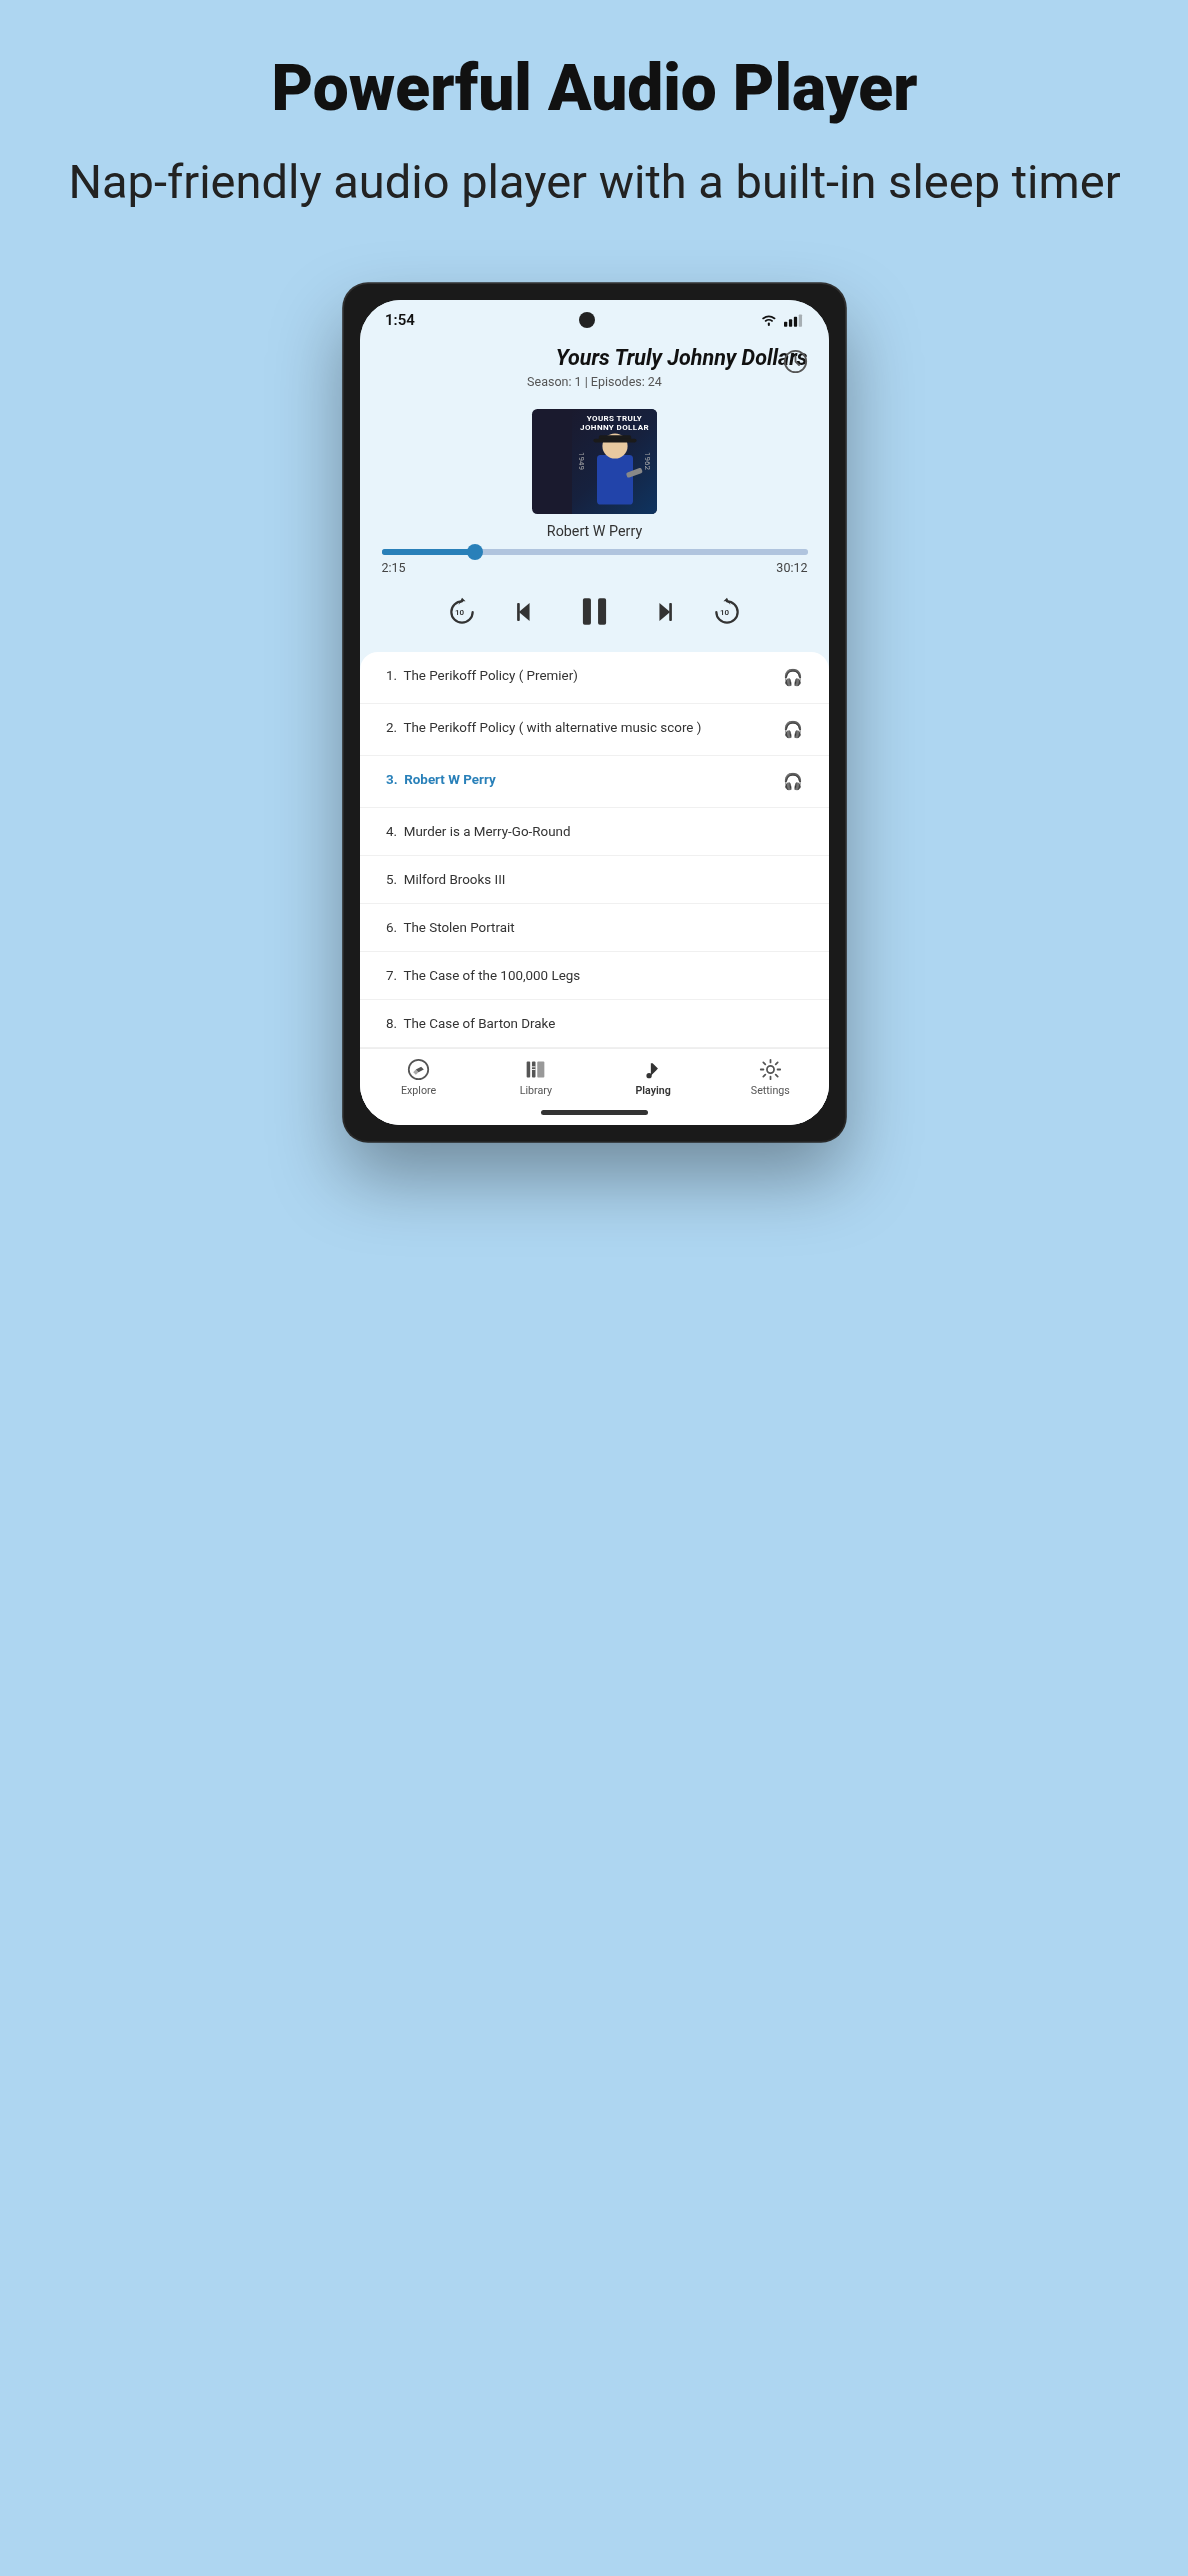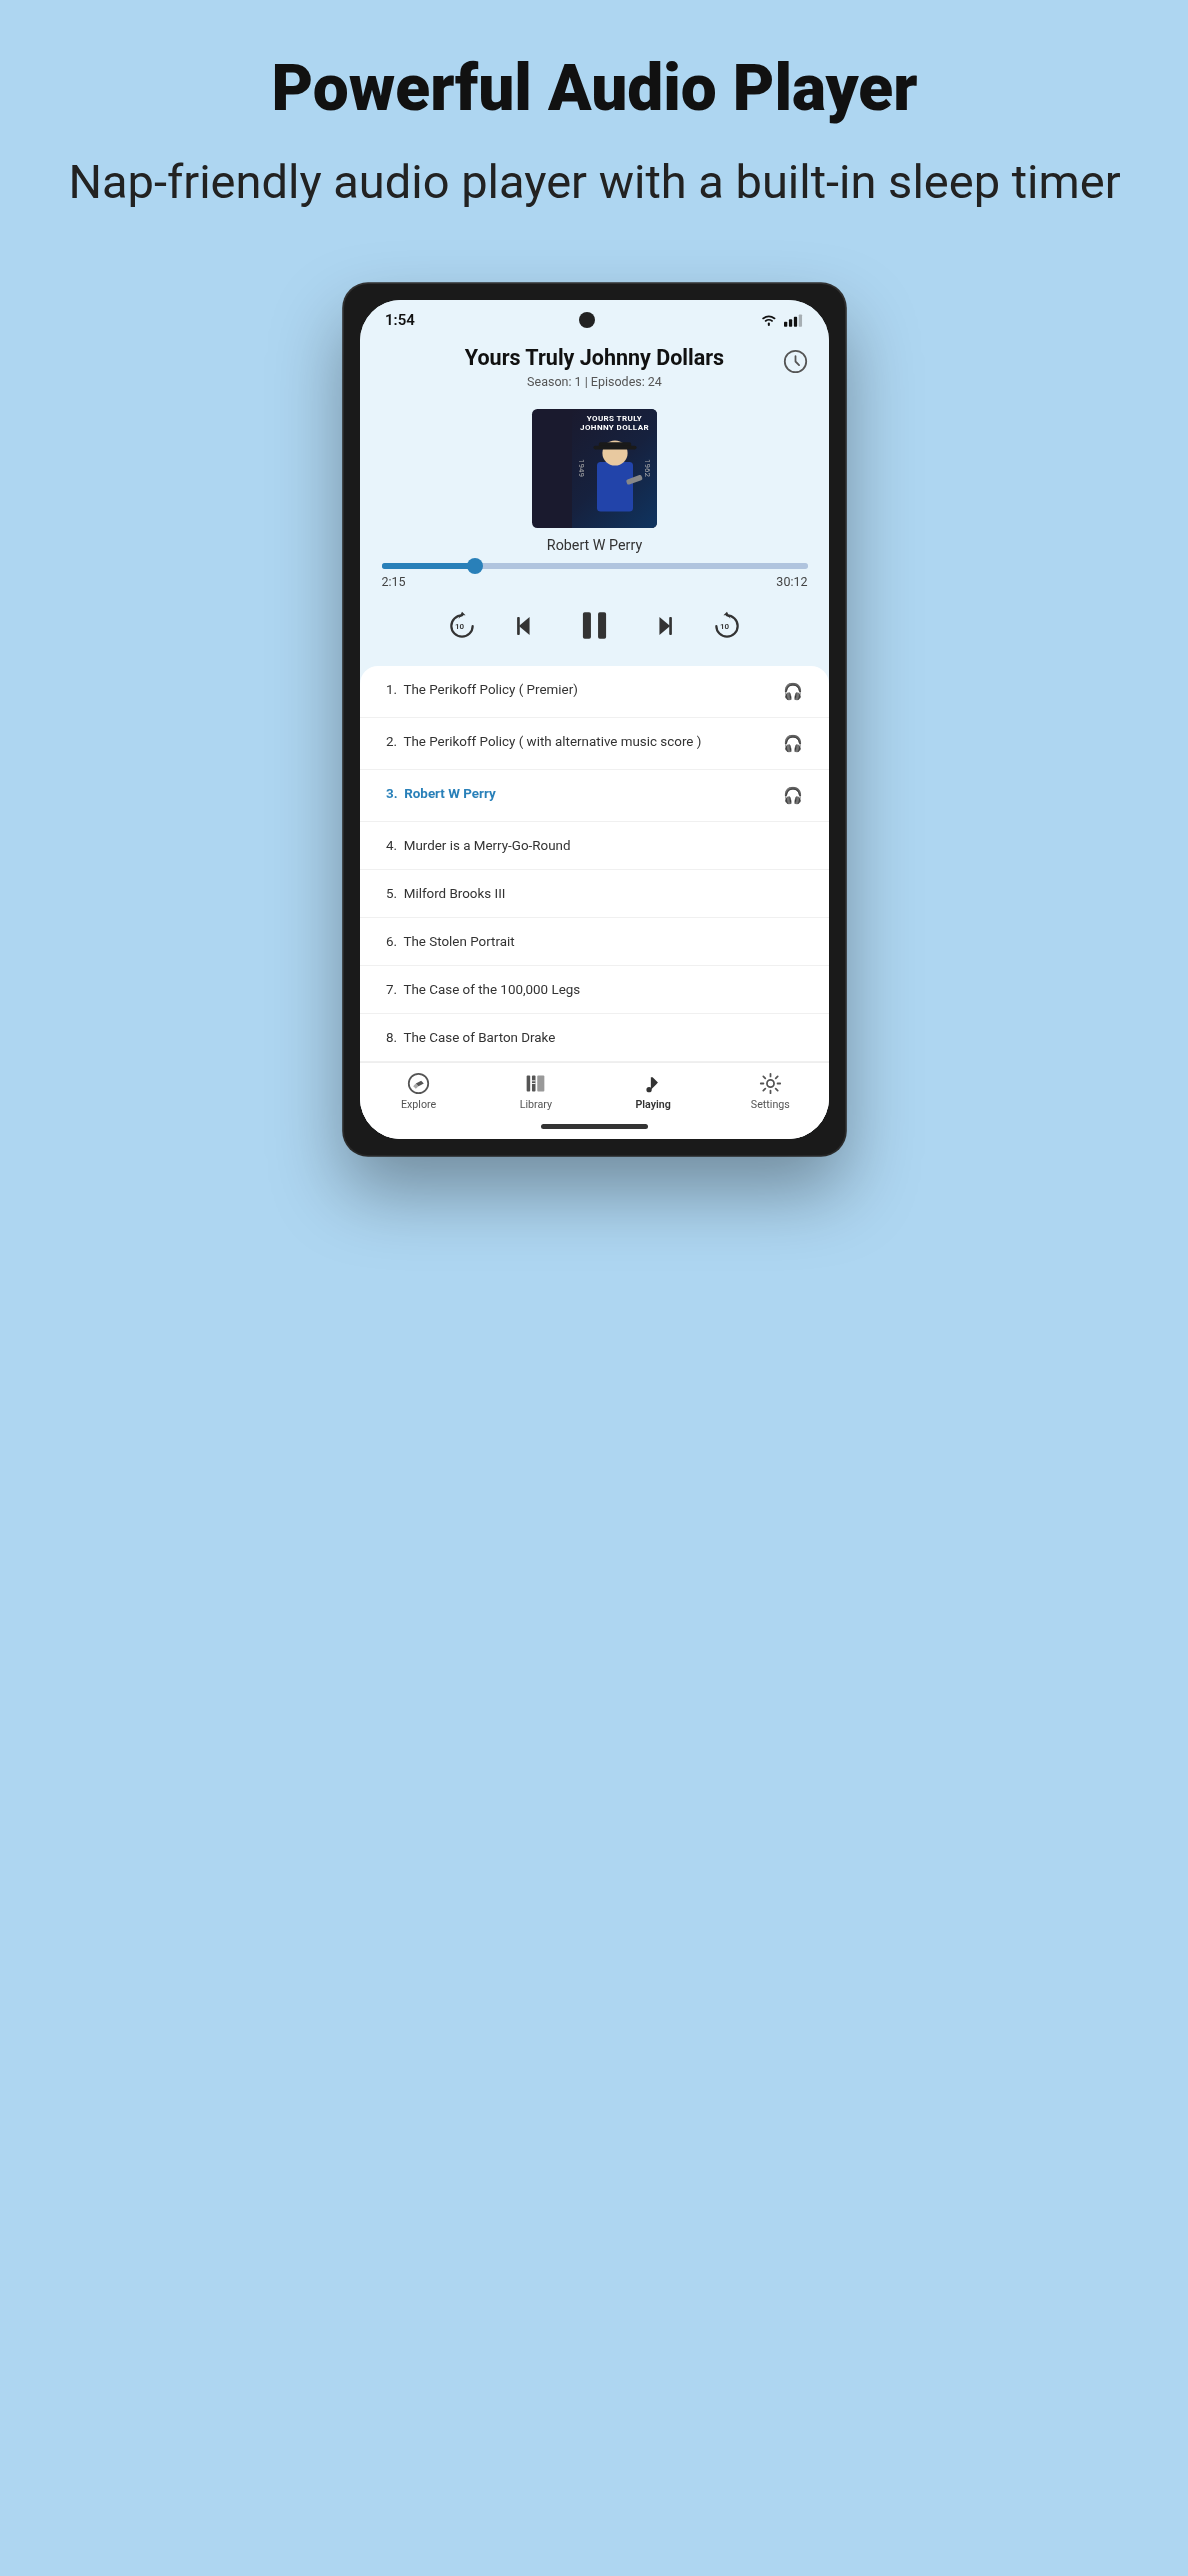--- a/index.html
+++ b/index.html
@@ -87,21 +87,22 @@
       padding: 9px 21.5px 5.4px;
       background: #e8f4fb;
       text-align: center;
       position: relative;
     }
 
     .podcast-title {
       font-size: 21.5px;
       font-weight: 700;
       color: #111;
-      text-align: center;
+      text-align: right;
+      font-style: italic;
     }
 
     .podcast-meta {
       font-size: 12.5px;
       color: #555;
       text-align: center;
       margin-top: 3.6px;
     }
 
     .timer-icon {
@@ -116,21 +117,21 @@
     .album-section {
       display: flex;
       flex-direction: column;
       align-items: center;
       padding: 14.3px 21.5px 7.2px;
       background: #e8f4fb;
     }
 
     .album-art {
       width: 125px;
-      height: 119px;
+      height: 105px;
       border-radius: 5.4px;
       overflow: hidden;
       background: #1a1a2e;
       position: relative;
       display: flex;
       align-items: center;
       justify-content: center;
       padding-left: 40px;
     }
 

